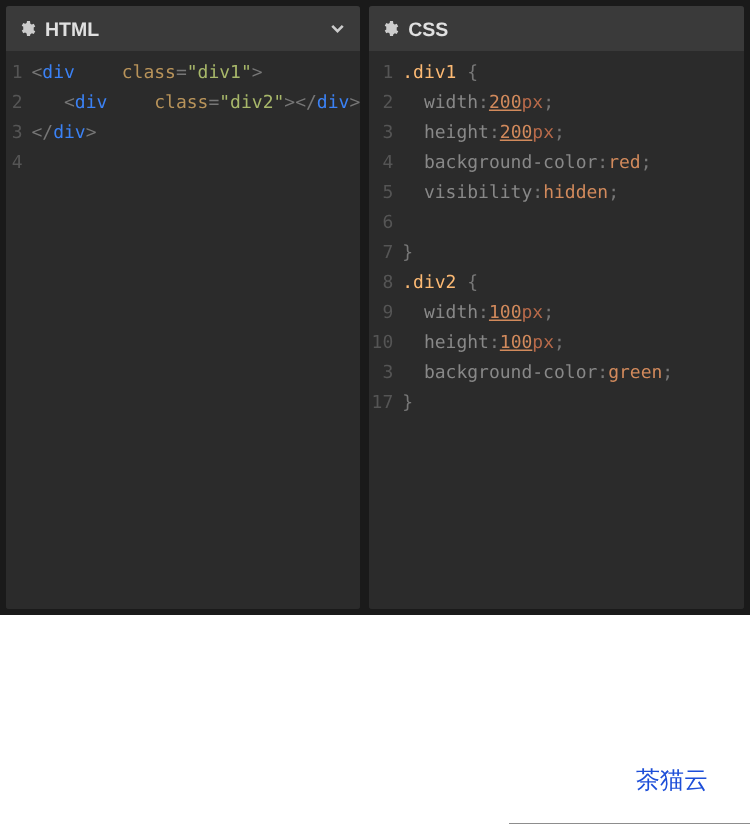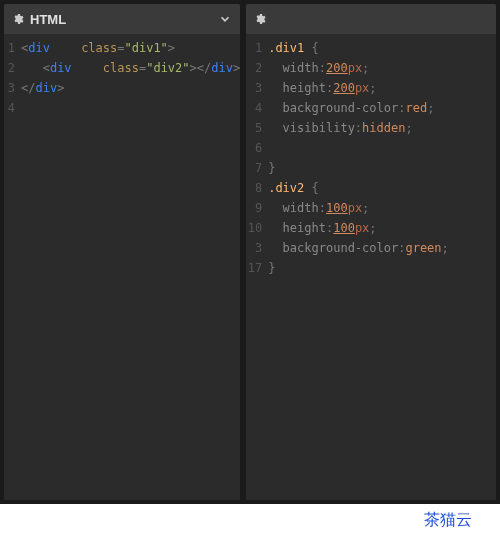--- a/index.html
+++ b/index.html
@@ -6,21 +6,21 @@
   body {
     background: #fff;
     font-family: Consolas, Monaco, monospace;
     width: 500px;
     height: 549px;
     position: relative;
   }
   .editor-area {
     background: #1a1a1a;
     width: 500px;
-    height: 504px;
+    height: 410px;
     display: flex;
     padding: 4px;
     gap: 6px;
   }
   .pane {
     background: #2a2a2a;
     border-radius: 2px;
     display: flex;
     flex-direction: column;
     overflow: hidden;
@@ -108,20 +108,21 @@
     </div>
   </div>
 
   <div class="pane css-pane">
     <div class="pane-header">
       <span class="gear-icon">
         <svg viewBox="0 0 24 24" fill="#ccc">
             <path d="M12 8a4 4 0 100 8 4 4 0 000-8zm9 4a7.9 7.9 0 00-.1-1.2l2.1-1.6-2-3.5-2.5 1a8 8 0 00-2-1.2L16 2h-4l-.5 2.5a8 8 0 00-2 1.2l-2.5-1-2 3.5 2.1 1.6A7.9 7.9 0 007 12c0 .4 0 .8.1 1.2l-2.1 1.6 2 3.5 2.5-1a8 8 0 002 1.2L12 22h4l.5-2.5a8 8 0 002-1.2l2.5 1 2-3.5-2.1-1.6c.1-.4.1-.8.1-1.2z"></path>
           </svg>
       </span>
+      <span class="pane-title">CSS</span>
     </div>
     <div class="code-body">
       <div class="gutter" id="css-gutter">
           <div>1</div>
           <div>2</div>
           <div>3</div>
           <div>4</div>
           <div>5</div>
           <div>6</div>
           <div>7</div>

